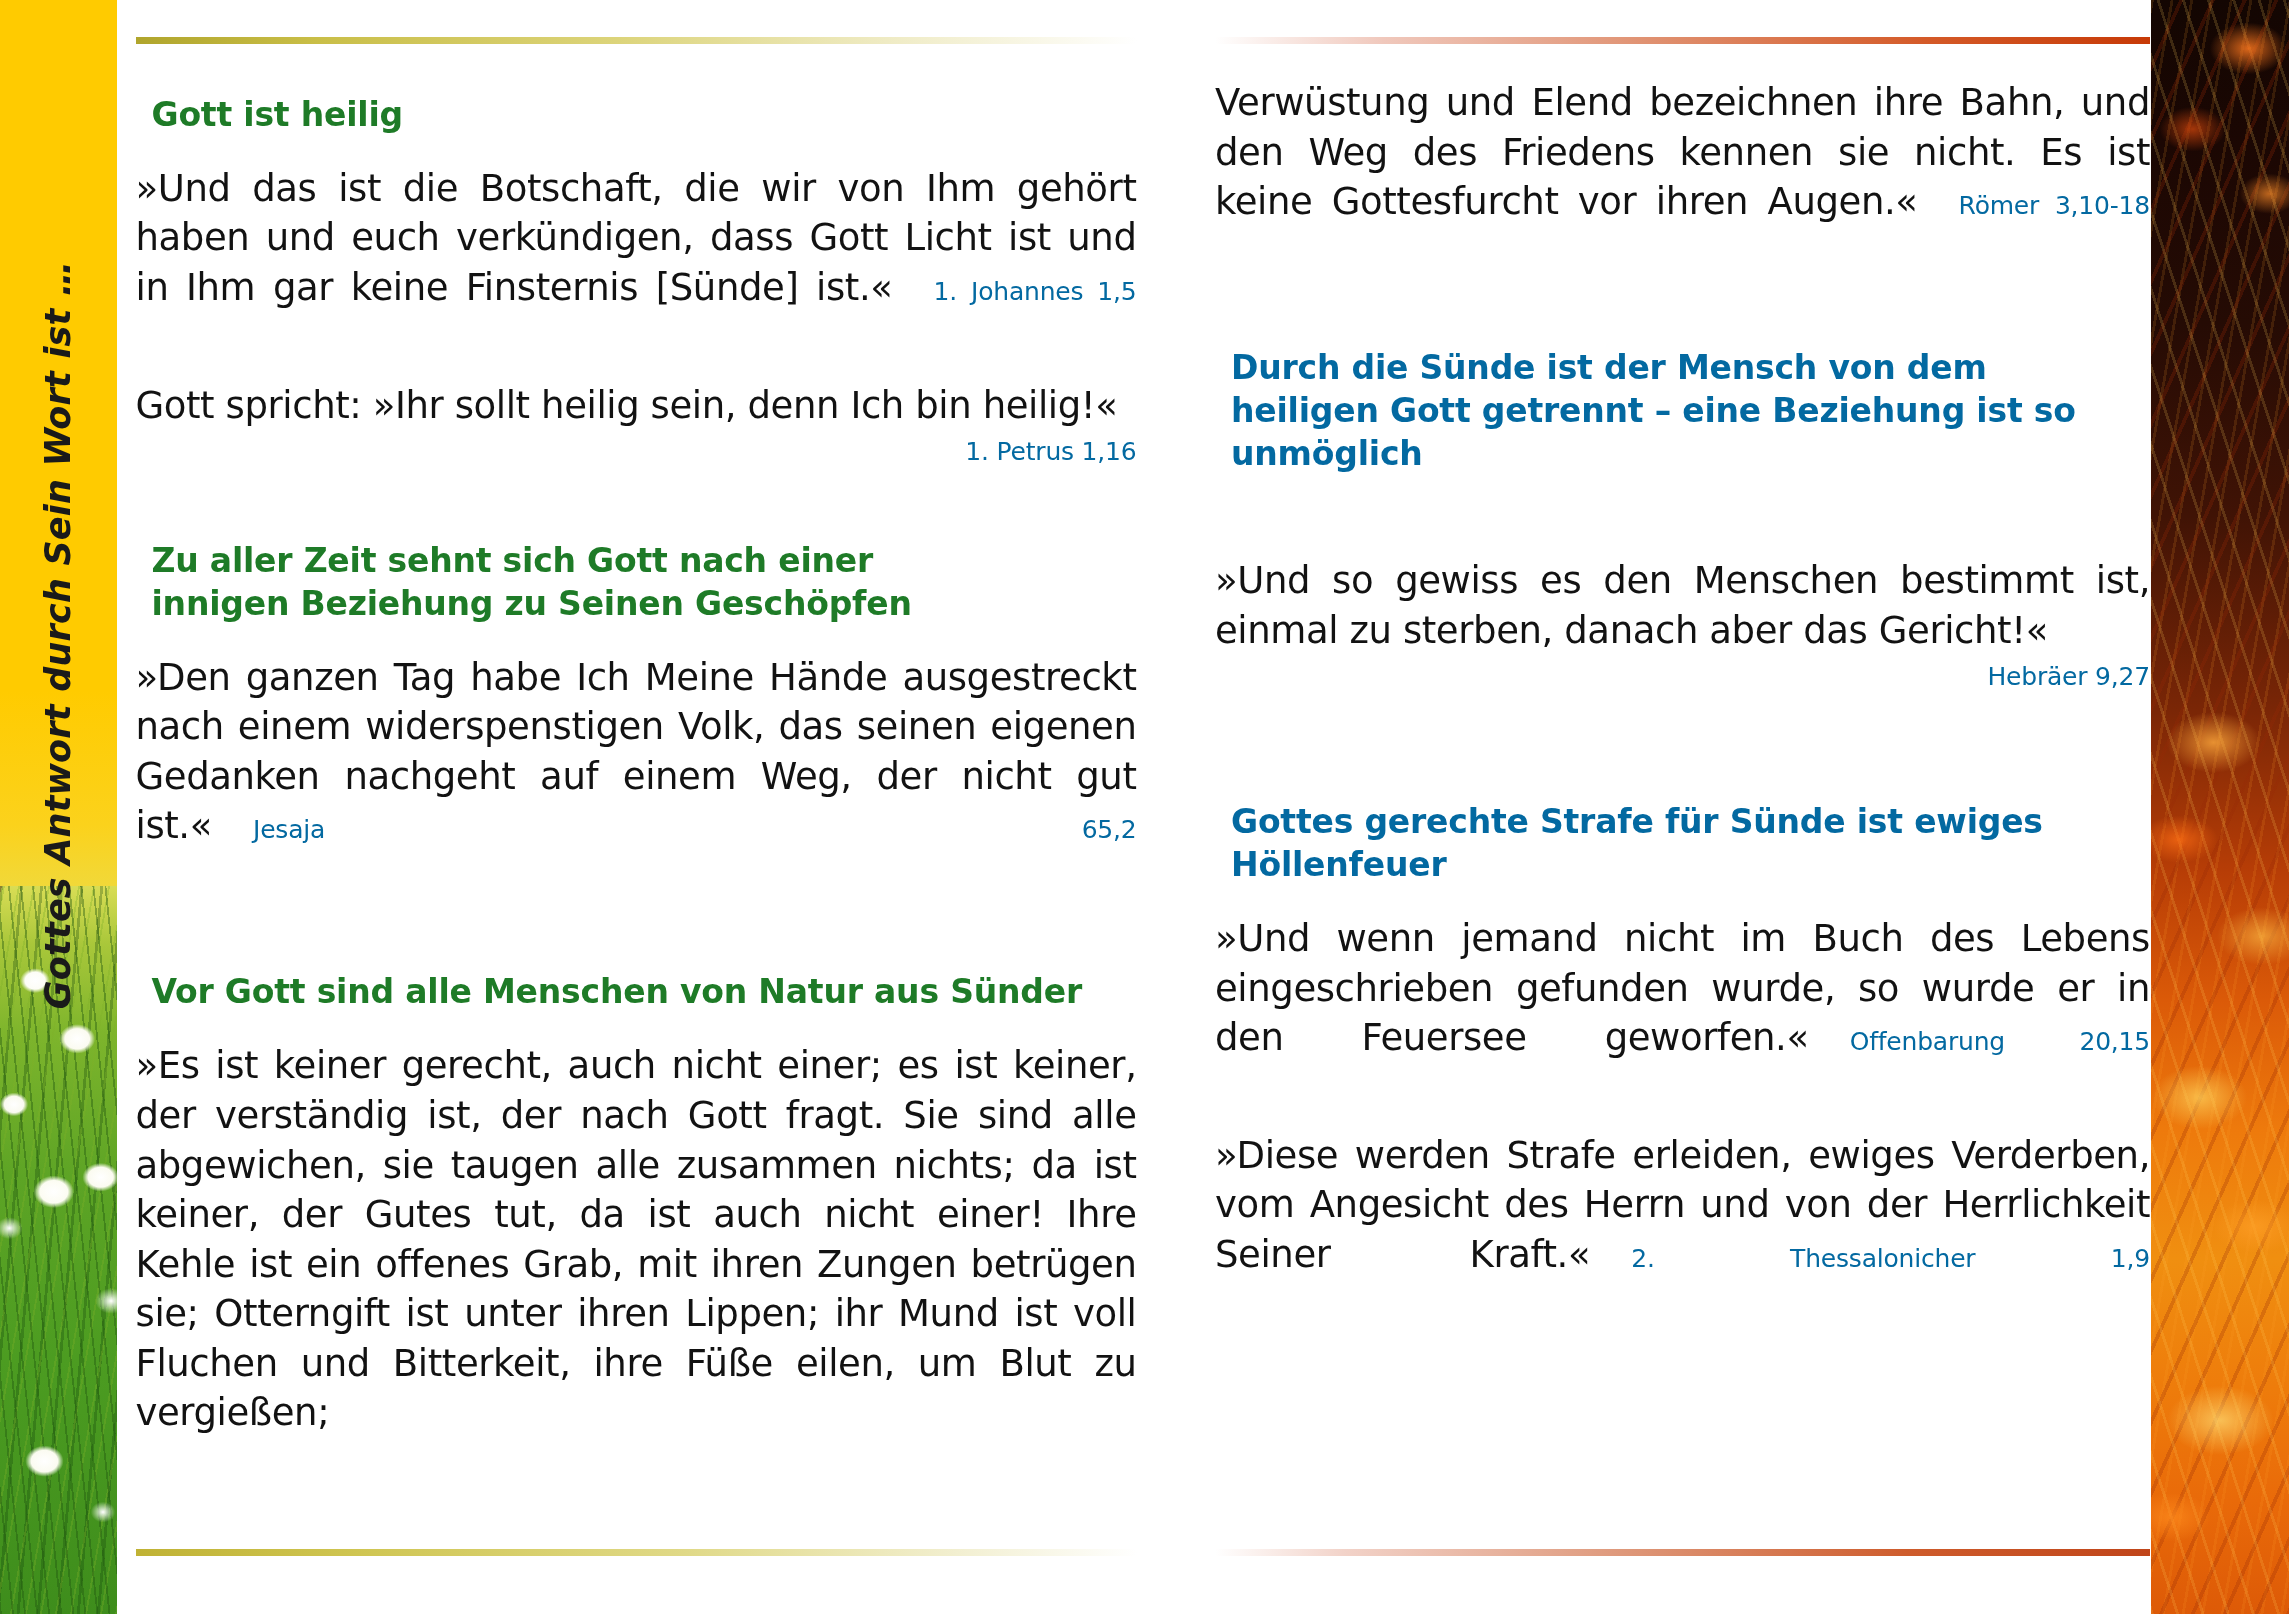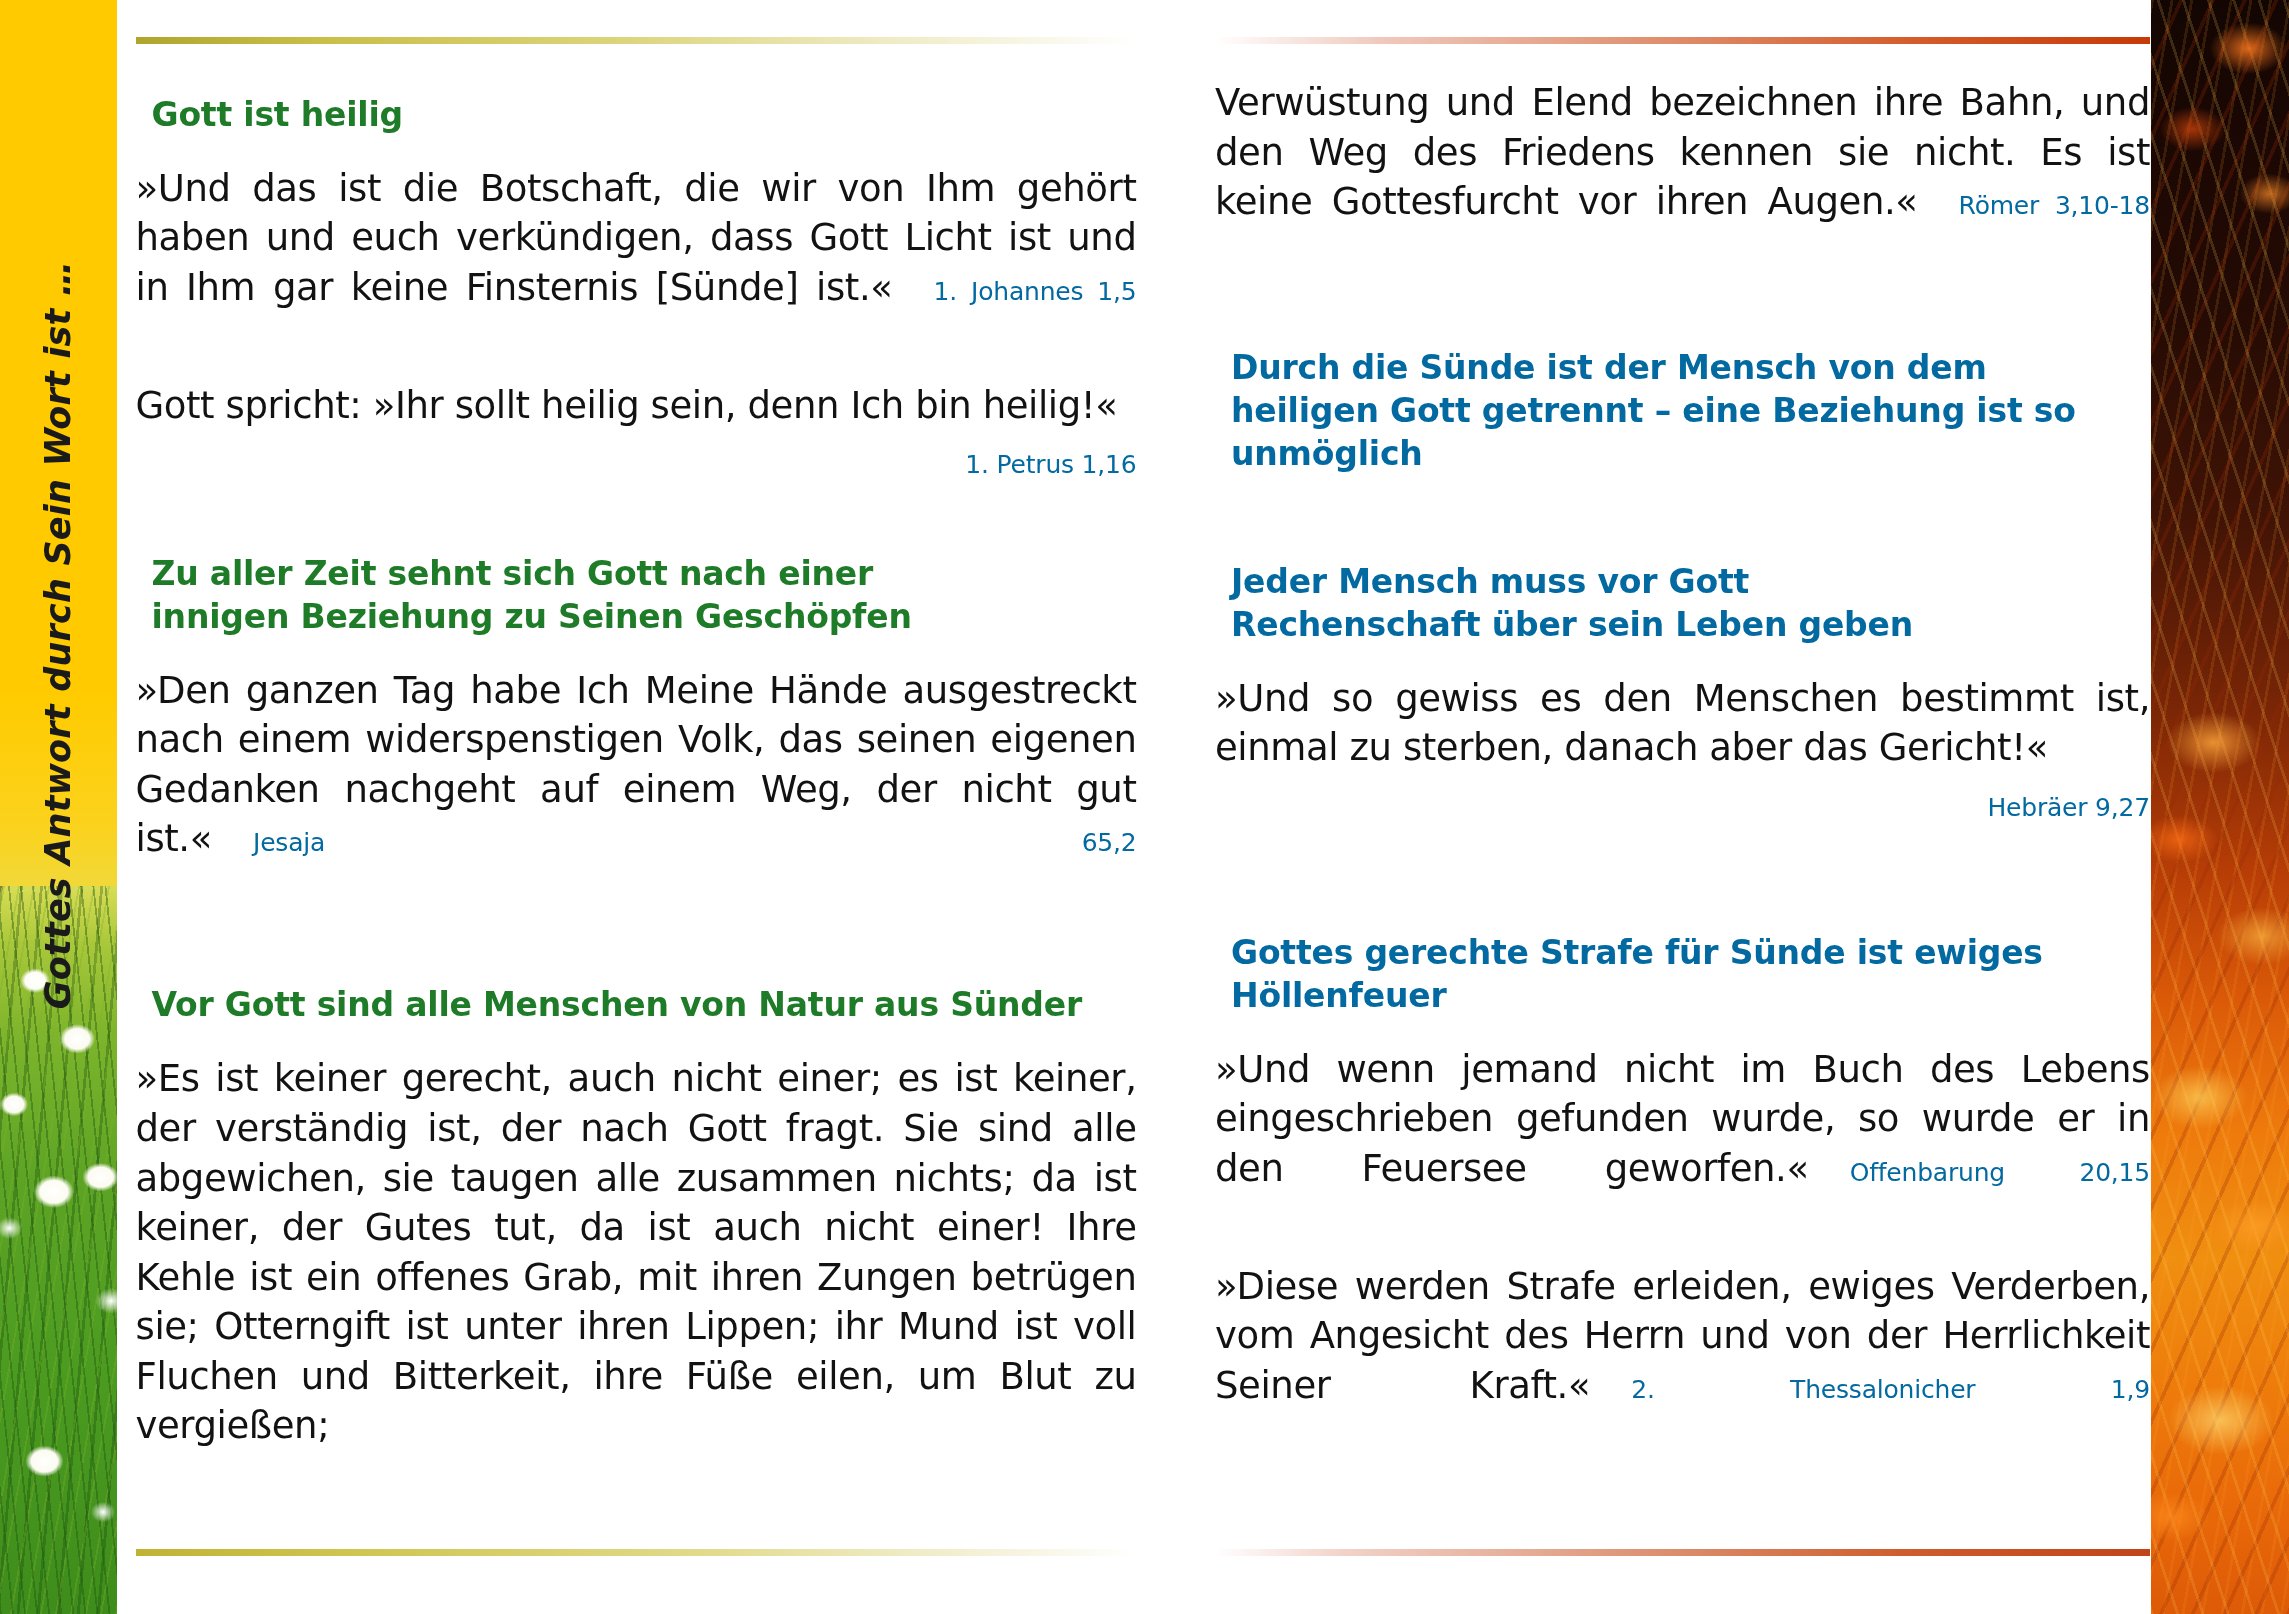--- a/index.html
+++ b/index.html
@@ -164,21 +164,21 @@
     letter-spacing: -0.2px;
     white-space: nowrap;
   }
   .ref-inline {
     display: inline;
     padding-left: 41px;
   }
   .ref-block {
     display: block;
     text-align: right;
-    margin-top: 18px;
+    margin-top: 5px;
   }
 
   .sp-after-heading { height: 11px; }
   .sp-block         { height: 42px; }
   .sp-block-lg      { height: 55px; }
   .sp-para          { height: 18.5px; }
 
   
   .fire {
     position: absolute;
@@ -283,24 +283,20 @@
         <div class="sp-block-lg"></div>
 
         <h2 class="heading red">
           <span>Durch die Sünde ist der Mensch von dem</span><br>
           <span>heiligen Gott getrennt – eine Beziehung ist so unmöglich</span>
         </h2>
         <div class="sp-after-heading"></div>
 
         <div class="sp-block"></div>
 
-        <h2 class="heading red">
-          <span>Jeder Mensch muss vor Gott</span><br>
-          <span>Rechenschaft über sein Leben geben</span>
-        </h2>
         <div class="sp-after-heading"></div>
         <p class="verse justified">
           <span>»Und so gewiss es den Menschen bestimmt ist, einmal zu sterben, danach aber das Gericht!«</span>
           <span class="ref ref-block">Hebräer 9,27</span>
         </p>
 
         <div class="sp-block"></div>
 
         <h2 class="heading red">Gottes gerechte Strafe für Sünde ist ewiges Höllenfeuer</h2>
         <div class="sp-after-heading"></div>

